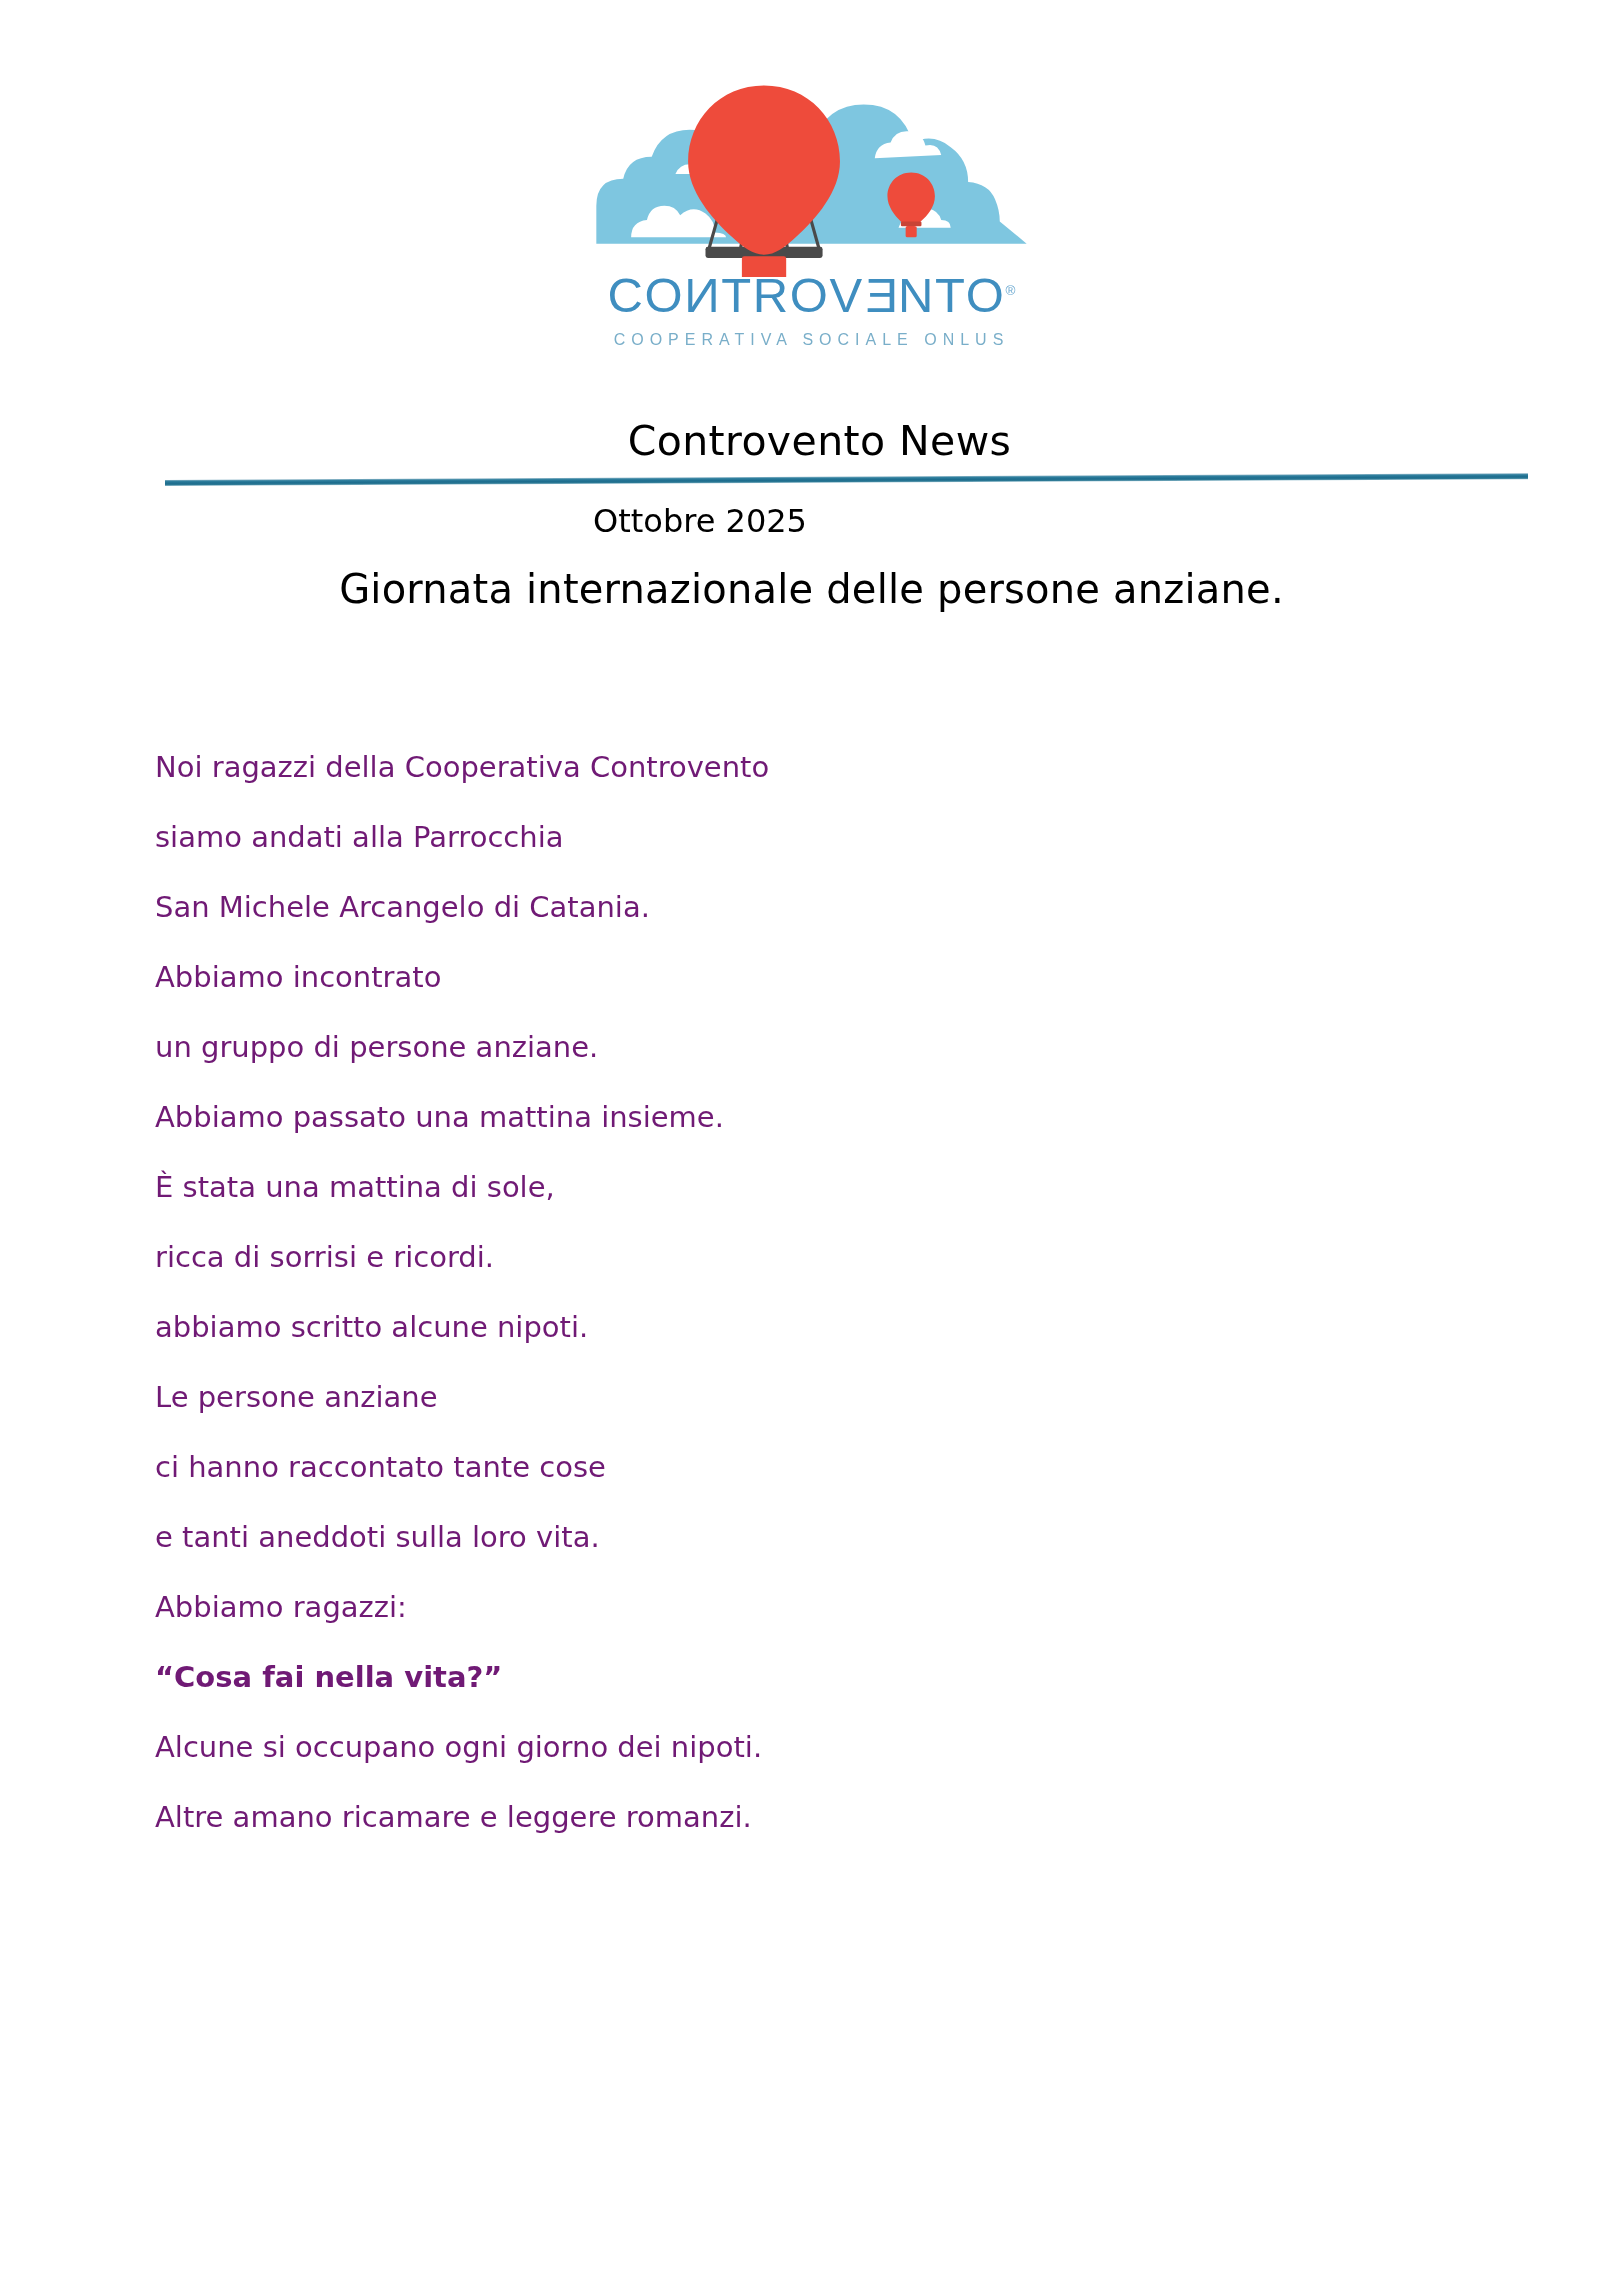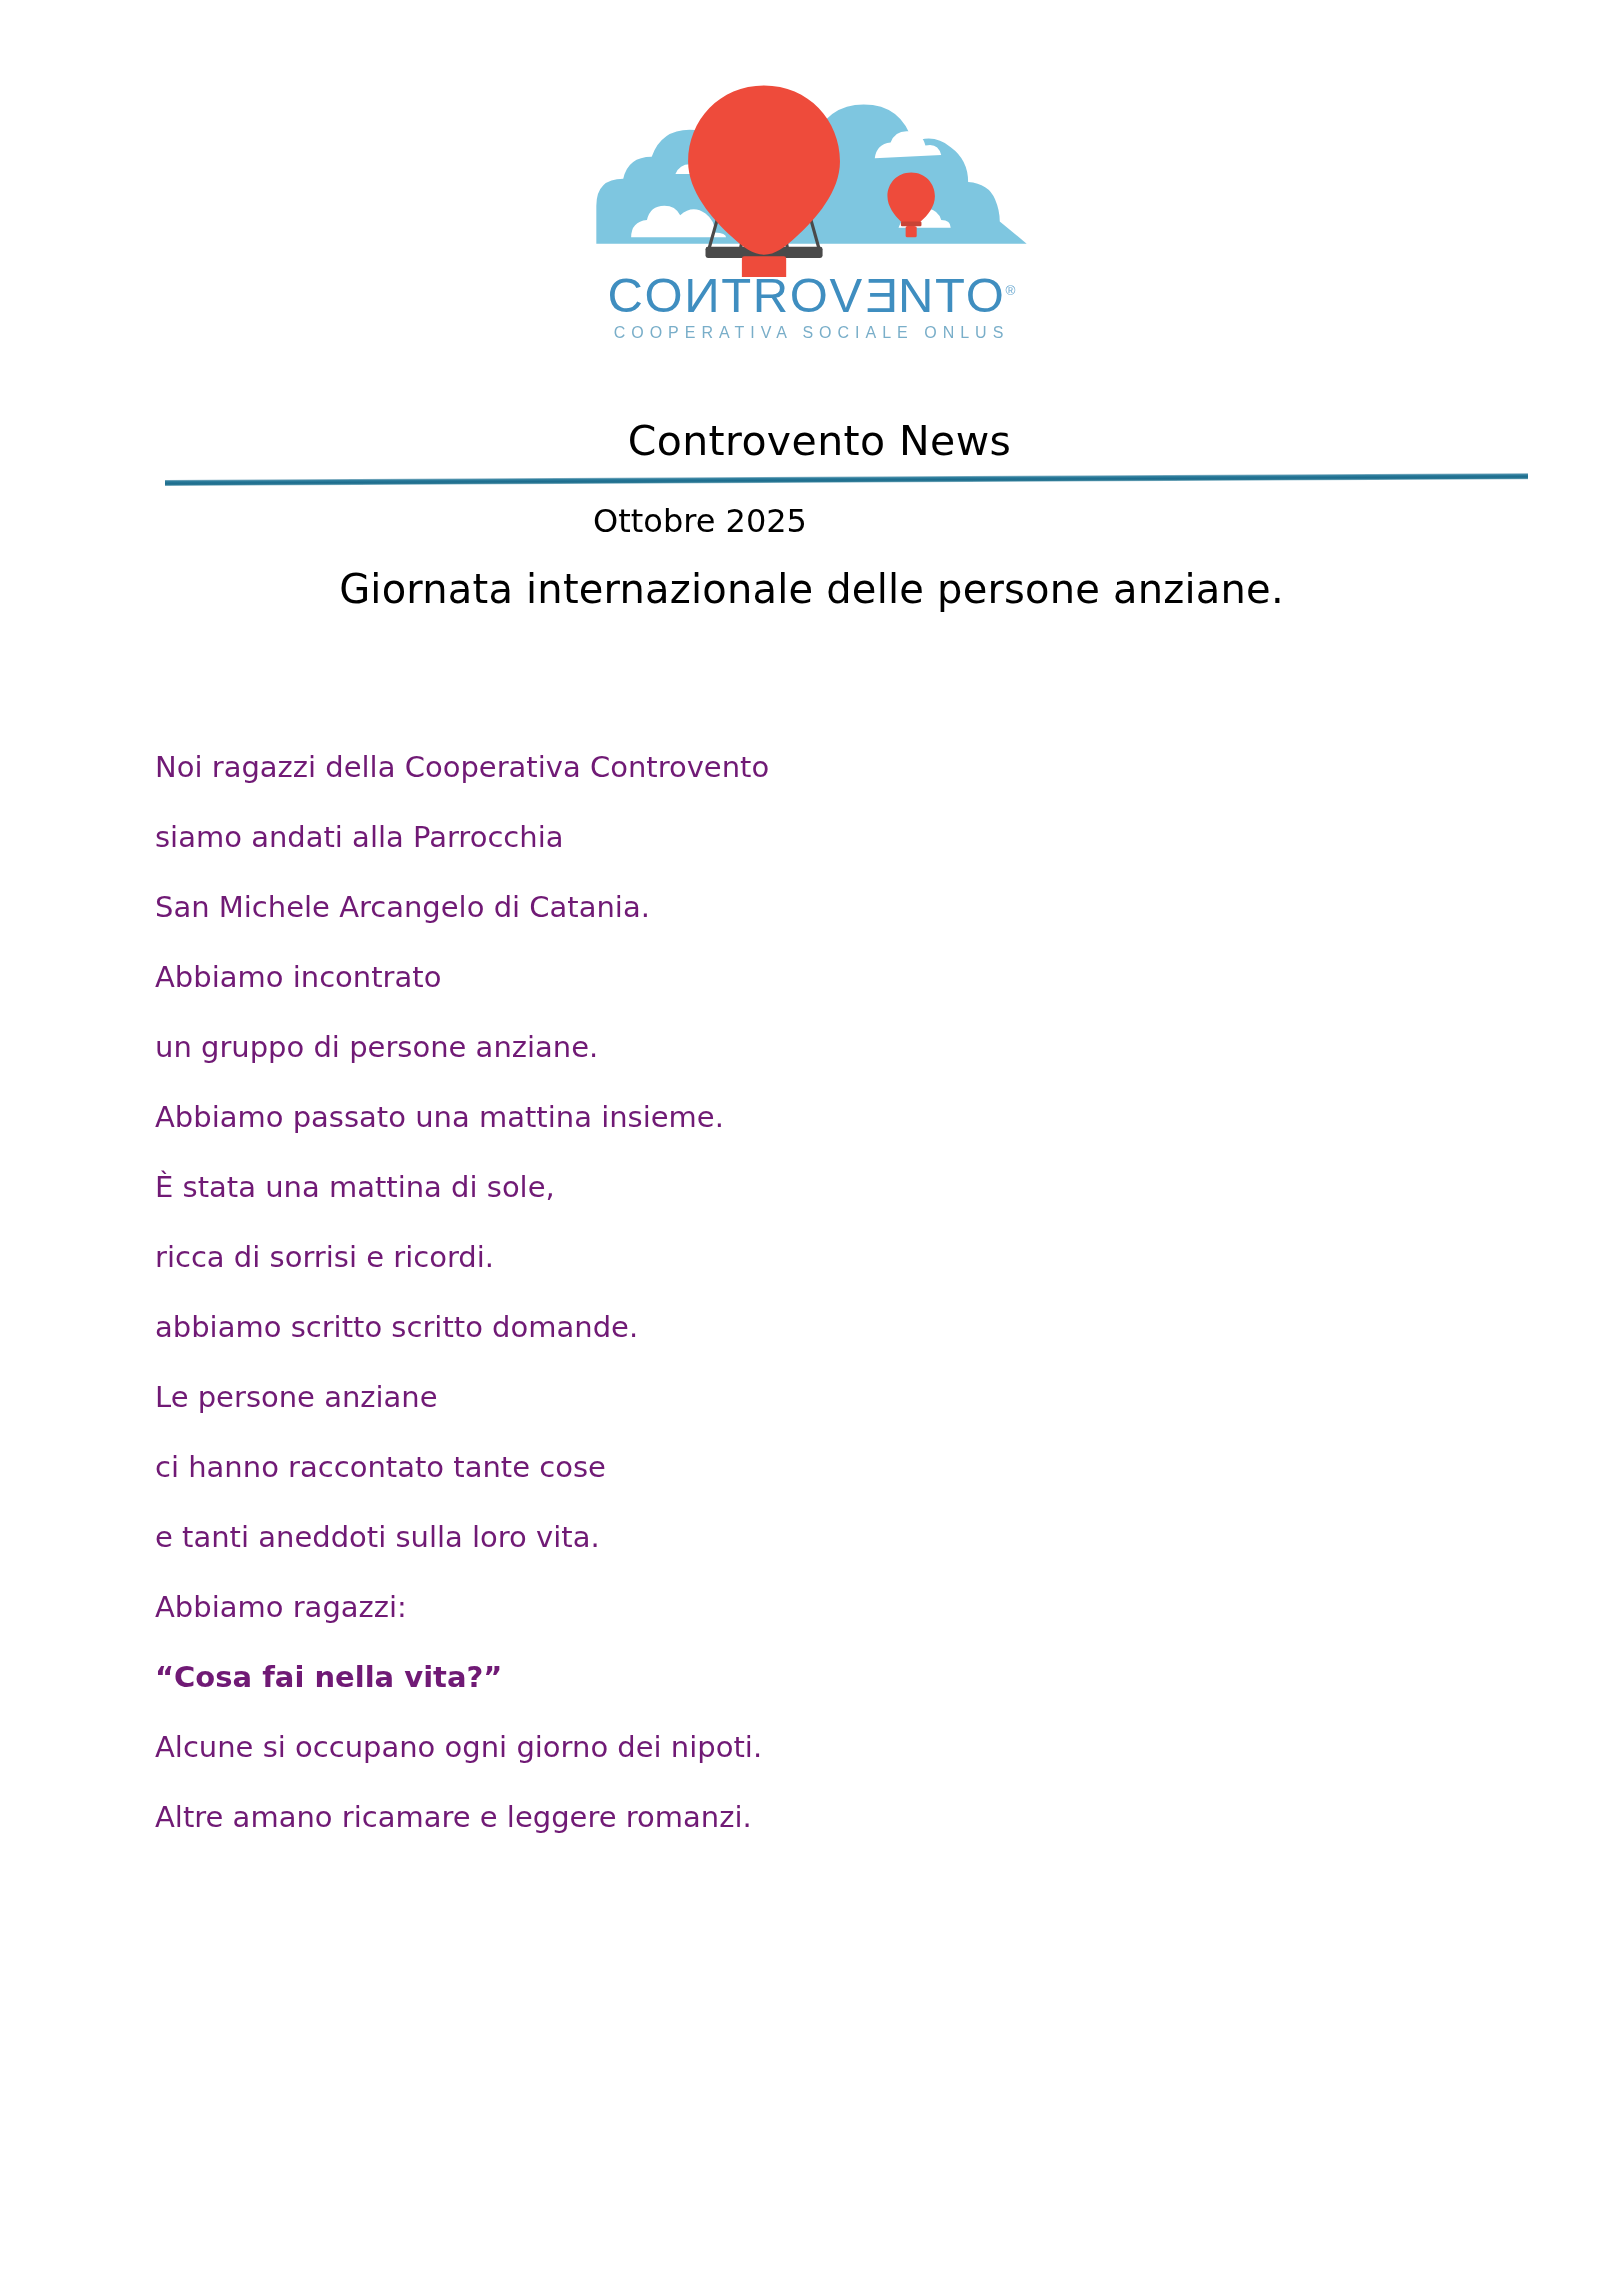--- a/index.html
+++ b/index.html
@@ -53,21 +53,21 @@
   }
   .flip-v { display: inline-block; transform: scaleY(-1); }
   .flip-h { display: inline-block; transform: scaleX(-1); }
   .reg-mark {
     font-size: 13.5px;
     vertical-align: super;
     letter-spacing: 0;
     color: #6aa8d0;
   }
   .wordmark-sub {
-    margin-top: 5px;
+    margin-top: 12px;
     font-family: "Liberation Sans", sans-serif;
     font-size: 16px;
     font-weight: 400;
     letter-spacing: 6px;
     color: #79aec9;
     white-space: nowrap;
   }
 
   
   .news-title {
@@ -222,21 +222,21 @@
 
 <div class="article" id="article-body">
     <div class="para">Noi ragazzi della Cooperativa Controvento</div>
     <div class="para">siamo andati alla Parrocchia</div>
     <div class="para">San Michele Arcangelo di Catania.</div>
     <div class="para">Abbiamo incontrato</div>
     <div class="para">un gruppo di persone anziane.</div>
     <div class="para">Abbiamo passato una mattina insieme.</div>
     <div class="para">È stata una mattina di sole,</div>
     <div class="para">ricca di sorrisi e ricordi.</div>
-    <div class="para">abbiamo scritto scritto domande.</div>
+    <div class="para">abbiamo scritto alcune nipoti.</div>
     <div class="para">Le persone anziane</div>
     <div class="para">ci hanno raccontato tante cose</div>
     <div class="para">e tanti aneddoti sulla loro vita.</div>
     <div class="para">Abbiamo ragazzi:</div>
     <div class="para bold">“Cosa fai nella vita?”</div>
     <div class="para">Alcune si occupano ogni giorno dei nipoti.</div>
     <div class="para">Altre amano ricamare e leggere romanzi.</div>
   </div>
 
 

